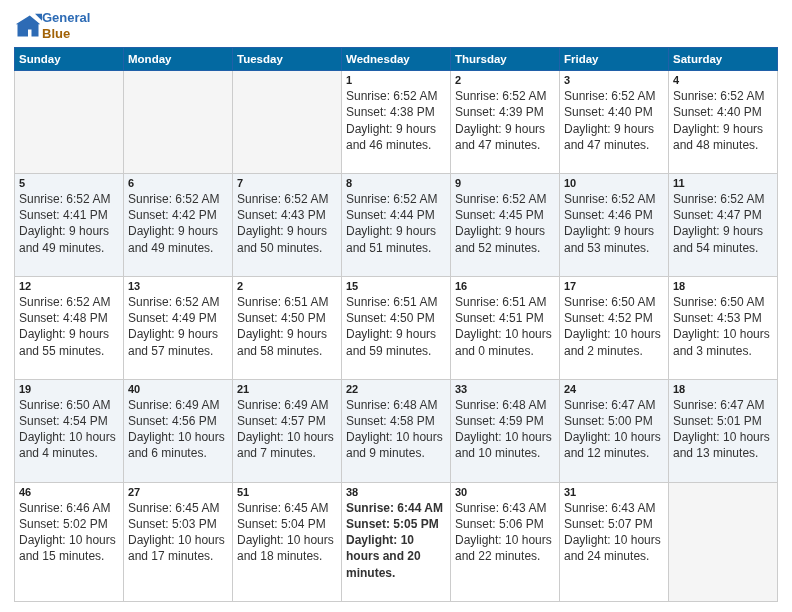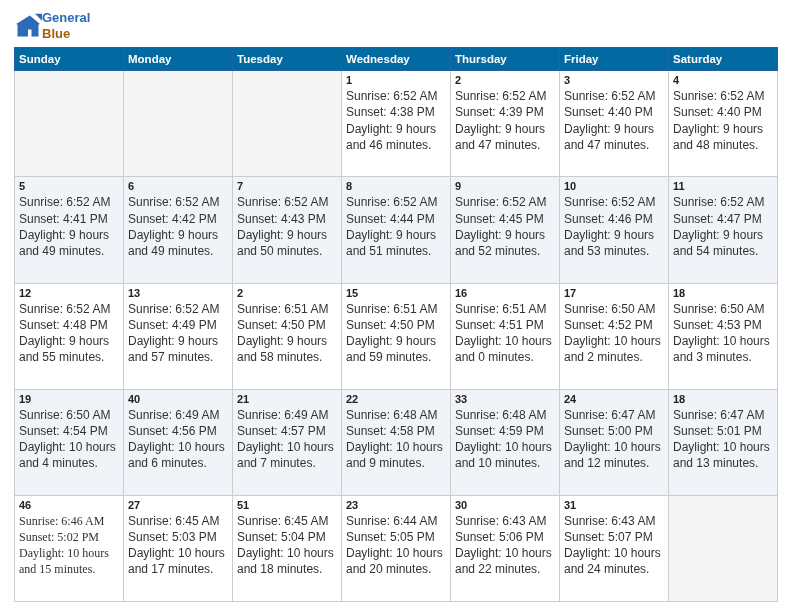--- a/index.html
+++ b/index.html
@@ -289,39 +289,39 @@
           <td>
             <div class="day-num">18</div>
             <div class="cell-text" style="white-space: pre-line;">Sunrise: 6:47 AM
 Sunset: 5:01 PM
 Daylight: 10 hours and 13 minutes.</div>
           </td>
         </tr>
         <tr>
           <td>
             <div class="day-num">46</div>
-            <div class="cell-text" style="white-space: pre-line; font-family: Liberation Serif, serif;">Sunrise: 6:46 AM
+            <div class="cell-text" style="white-space: pre-line;">Sunrise: 6:46 AM
 Sunset: 5:02 PM
 Daylight: 10 hours and 15 minutes.</div>
           </td>
           <td>
             <div class="day-num">27</div>
             <div class="cell-text" style="white-space: pre-line;">Sunrise: 6:45 AM
 Sunset: 5:03 PM
 Daylight: 10 hours and 17 minutes.</div>
           </td>
           <td>
             <div class="day-num">51</div>
             <div class="cell-text" style="white-space: pre-line;">Sunrise: 6:45 AM
 Sunset: 5:04 PM
 Daylight: 10 hours and 18 minutes.</div>
           </td>
           <td>
-            <div class="day-num">23</div>
-            <div class="cell-text" style="white-space: pre-line;">Sunrise: 6:44 AM
+            <div class="day-num">38</div>
+            <div class="cell-text" style="white-space: pre-line; font-weight: bold;">Sunrise: 6:44 AM
 Sunset: 5:05 PM
 Daylight: 10 hours and 20 minutes.</div>
           </td>
           <td>
             <div class="day-num">30</div>
             <div class="cell-text" style="white-space: pre-line;">Sunrise: 6:43 AM
 Sunset: 5:06 PM
 Daylight: 10 hours and 22 minutes.</div>
           </td>
           <td>

